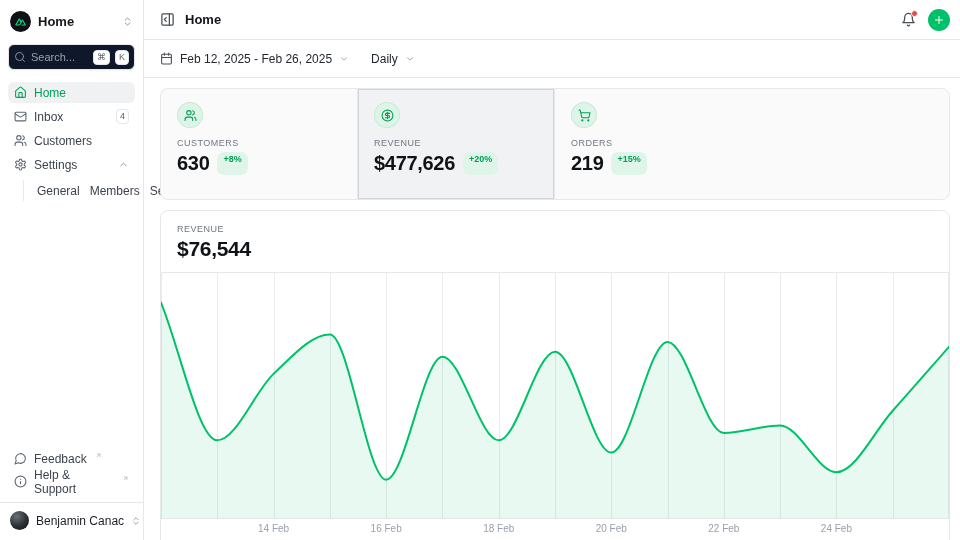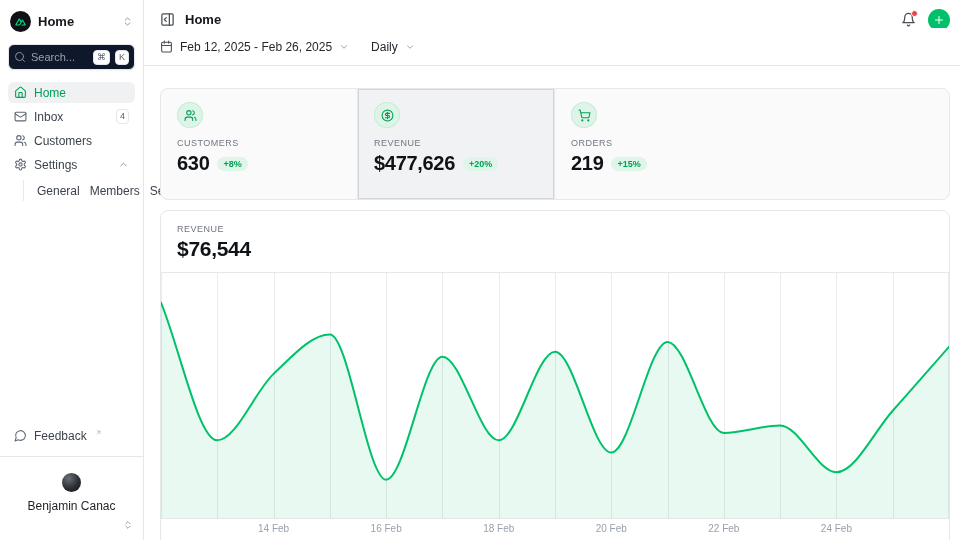--- a/index.html
+++ b/index.html
@@ -36,54 +36,54 @@
   .nav-item .nicon{color:#5f6772;display:flex;}
   .nav-item.active{background:#f0f1f3;color:var(--accent-text);font-weight:500;}
   .nav-item.active .nicon{color:var(--accent-text);}
   .trailing{margin-left:auto;color:#8a919c;display:flex;align-items:center;}
   .children{margin-left:15px;border-left:1px solid #e6e8eb;padding-left:9px;margin-top:2px;
     display:flex;flex-direction:row;gap:2px;}
   .child{height:21px;display:flex;align-items:center;font-size:12px;color:var(--item);padding:0 4px;border-radius:6px;}
   .side-footer{margin-top:auto;display:flex;flex-direction:column;gap:2px;}
   .ext{color:#9aa1ab;margin-left:1px;transform:translateY(-3px);}
   .user-row{display:flex;align-items:center;gap:7px;border-top:1px solid var(--border);
-    margin:8px -8px 0;padding:16px 10px 2px;flex-direction:column;}
+    margin:8px -8px 0;padding:8px 10px 2px;}
   .avatar{width:19px;height:19px;border-radius:50%;flex:0 0 auto;
     background:radial-gradient(circle at 35% 28%,#6a6f77 0%,#2b2e34 55%,#0e1013 100%);}
   .user-name{font-size:12px;font-weight:500;color:#1d2127;white-space:nowrap;}
 
   
   .topbar{position:absolute;left:144px;top:0;width:816px;height:40px;border-bottom:1px solid var(--border);
     display:flex;align-items:center;padding:0 10px 0 16px;gap:10px;background:#fff;}
   .collapse{color:#474e59;display:flex;}
   .page-title{font-size:13px;font-weight:700;color:#14171c;}
   .topbar-right{margin-left:auto;display:flex;align-items:center;gap:12px;}
   .bell-wrap{position:relative;color:#474e59;display:flex;}
   .dot{position:absolute;top:-2px;right:-2px;width:7px;height:7px;border-radius:50%;
     background:#ef4444;border:1.5px solid #fff;}
   .add-btn{width:22px;height:22px;border-radius:50%;background:var(--accent);color:#fff;
     display:flex;align-items:center;justify-content:center;border:none;}
 
   
-  .toolbar{position:absolute;left:144px;top:28px;width:816px;height:38px;border-bottom:1px solid var(--border);
+  .toolbar{position:absolute;left:144px;top:40px;width:816px;height:38px;border-bottom:1px solid var(--border);
     display:flex;align-items:center;gap:22px;padding:0 10px 0 16px;background:#fff;}
   .tool-group{display:flex;align-items:center;gap:7px;font-size:12px;font-weight:500;color:#23272e;}
   .tool-group .gicon{color:#474e59;display:flex;}
   .chev{color:#8a919c;display:flex;}
 
   
   .stats{position:absolute;left:160px;top:88px;width:790px;height:112px;border:1px solid var(--border);
     border-radius:8px;background:#fafafa;display:grid;grid-template-columns:repeat(4,1fr);overflow:hidden;}
   .stat{padding:13px 16px;border-right:1px solid var(--border);}
   .stat:last-child{border-right:none;}
   .stat.selected{background:#f1f2f4;box-shadow:inset 0 0 0 1px #d2d6db;}
   .stat-icon{width:26px;height:26px;border-radius:50%;background:#def4e8;
     box-shadow:inset 0 0 0 1px #c7edd9;display:flex;align-items:center;justify-content:center;color:var(--accent-text);}
   .stat-label{margin-top:10px;font-size:9px;font-weight:500;letter-spacing:.5px;color:var(--muted);}
-  .stat-value-row{margin-top:4px;display:flex;align-items:center;gap:8px;}
+  .stat-value-row{margin-top:4px;display:flex;gap:8px;}
   .stat-value{font-size:20px;font-weight:700;letter-spacing:-.3px;color:#0f1216;}
   .delta{font-size:9px;font-weight:700;color:var(--accent-text);background:#dff5e9;
     border-radius:7px;padding:2px 6px;}
 
   
   .chart-card{position:absolute;left:160px;top:210px;width:790px;height:340px;border:1px solid var(--border);
     border-radius:8px;background:#fff;overflow:hidden;}
   .chart-header{padding:13px 16px 11px;border-bottom:1px solid var(--border);}
   .chart-label{font-size:9px;font-weight:500;letter-spacing:.5px;color:var(--muted);}
   .chart-value{margin-top:3px;font-size:21px;font-weight:700;letter-spacing:-.3px;color:#0f1216;}
@@ -186,20 +186,36 @@
     </nav>
 
     <div class="side-footer">
       <div class="nav-item">
         <span class="nicon">
           <svg class="ic" width="13" height="13" viewBox="0 0 24 24">
               <path d="M7.9 20A9 9 0 1 0 4 16.1L2 22z"></path>
             </svg>
         </span>
         <span>Feedback</span>
+        <span class="ext">
+          <svg class="ic" width="7" height="7" viewBox="0 0 24 24">
+              <path d="M7 17 17 7"></path>
+              <path d="M8 7h9v9"></path>
+            </svg>
+        </span>
+      </div>
+      <div class="nav-item">
+        <span class="nicon">
+          <svg class="ic" width="13" height="13" viewBox="0 0 24 24">
+              <circle cx="12" cy="12" r="10"></circle>
+              <path d="M12 16v-4"></path>
+              <path d="M12 8h.01"></path>
+            </svg>
+        </span>
+        <span>Help &amp; Support</span>
         <span class="ext">
           <svg class="ic" width="7" height="7" viewBox="0 0 24 24">
               <path d="M7 17 17 7"></path>
               <path d="M8 7h9v9"></path>
             </svg>
         </span>
       </div>
       <div class="user-row">
         <span class="avatar"></span>
         <span class="user-name">Benjamin Canac</span>

